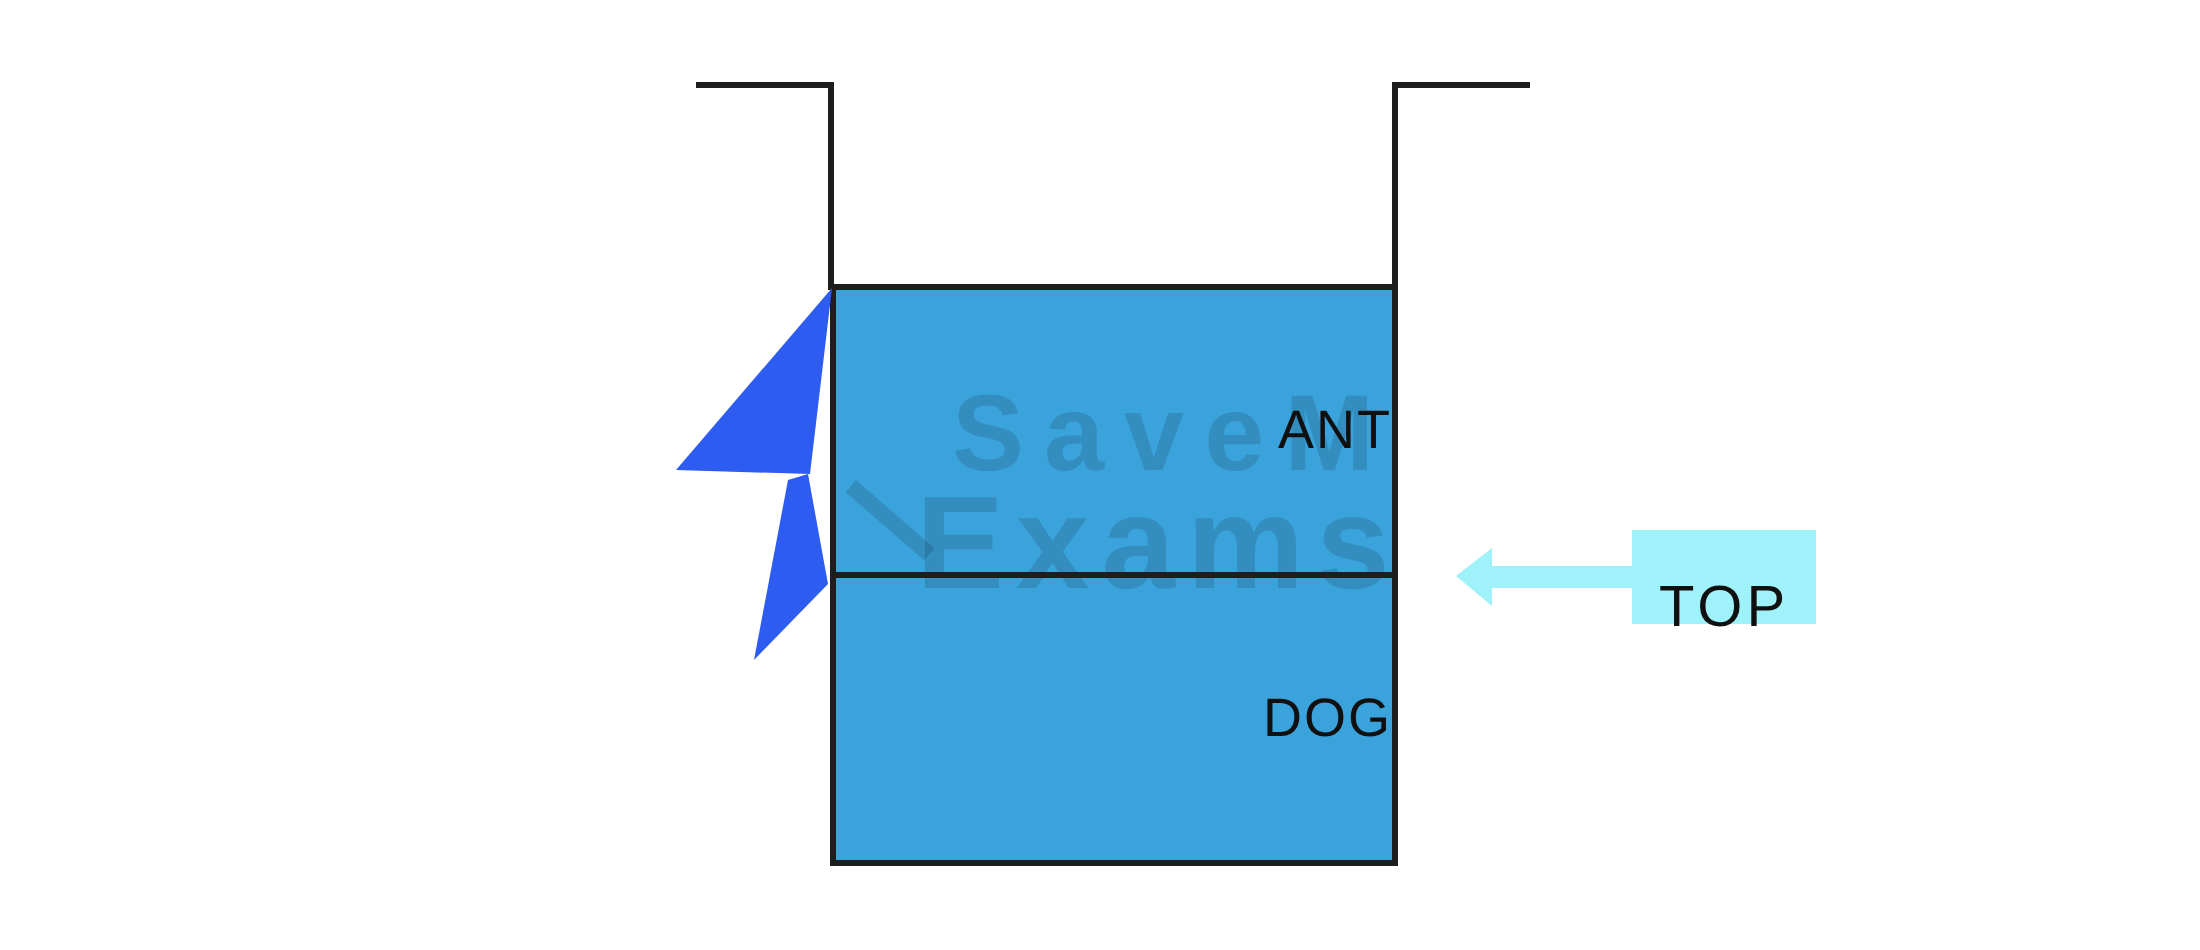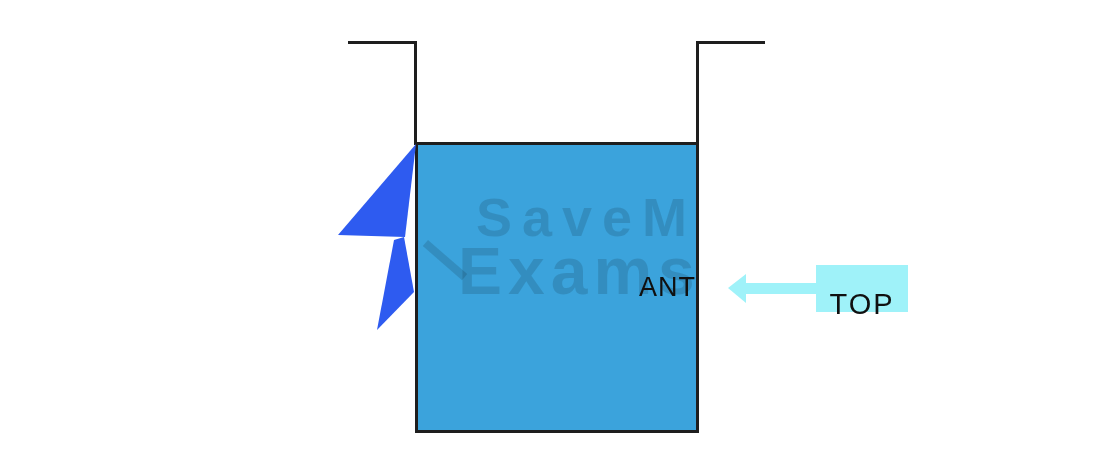--- a/index.html
+++ b/index.html
@@ -62,20 +62,23 @@
   <div class="wall wall-right"></div>
 
   <div class="stack">
     <div class="wm wm-line1">SaveMy</div>
     <div class="wm wm-line2">Exams</div>
     <div class="wm-slash"></div>
 
     <div class="stack-row">
       <span class="cell-label">ANT</span>
     </div>
+    <div class="stack-row">
+      <span class="cell-label">DOG</span>
+    </div>
   </div>
 
   <svg class="overlay" viewBox="0 0 1100 475" xmlns="http://www.w3.org/2000/svg">
 
     <g>
       <polygon points="416,144 405,237 338,235" fill="#2e5bf0"></polygon>
       <polygon points="394,240 404,237 414,292 377,330" fill="#2e5bf0"></polygon>
     </g>
 
     <g>

